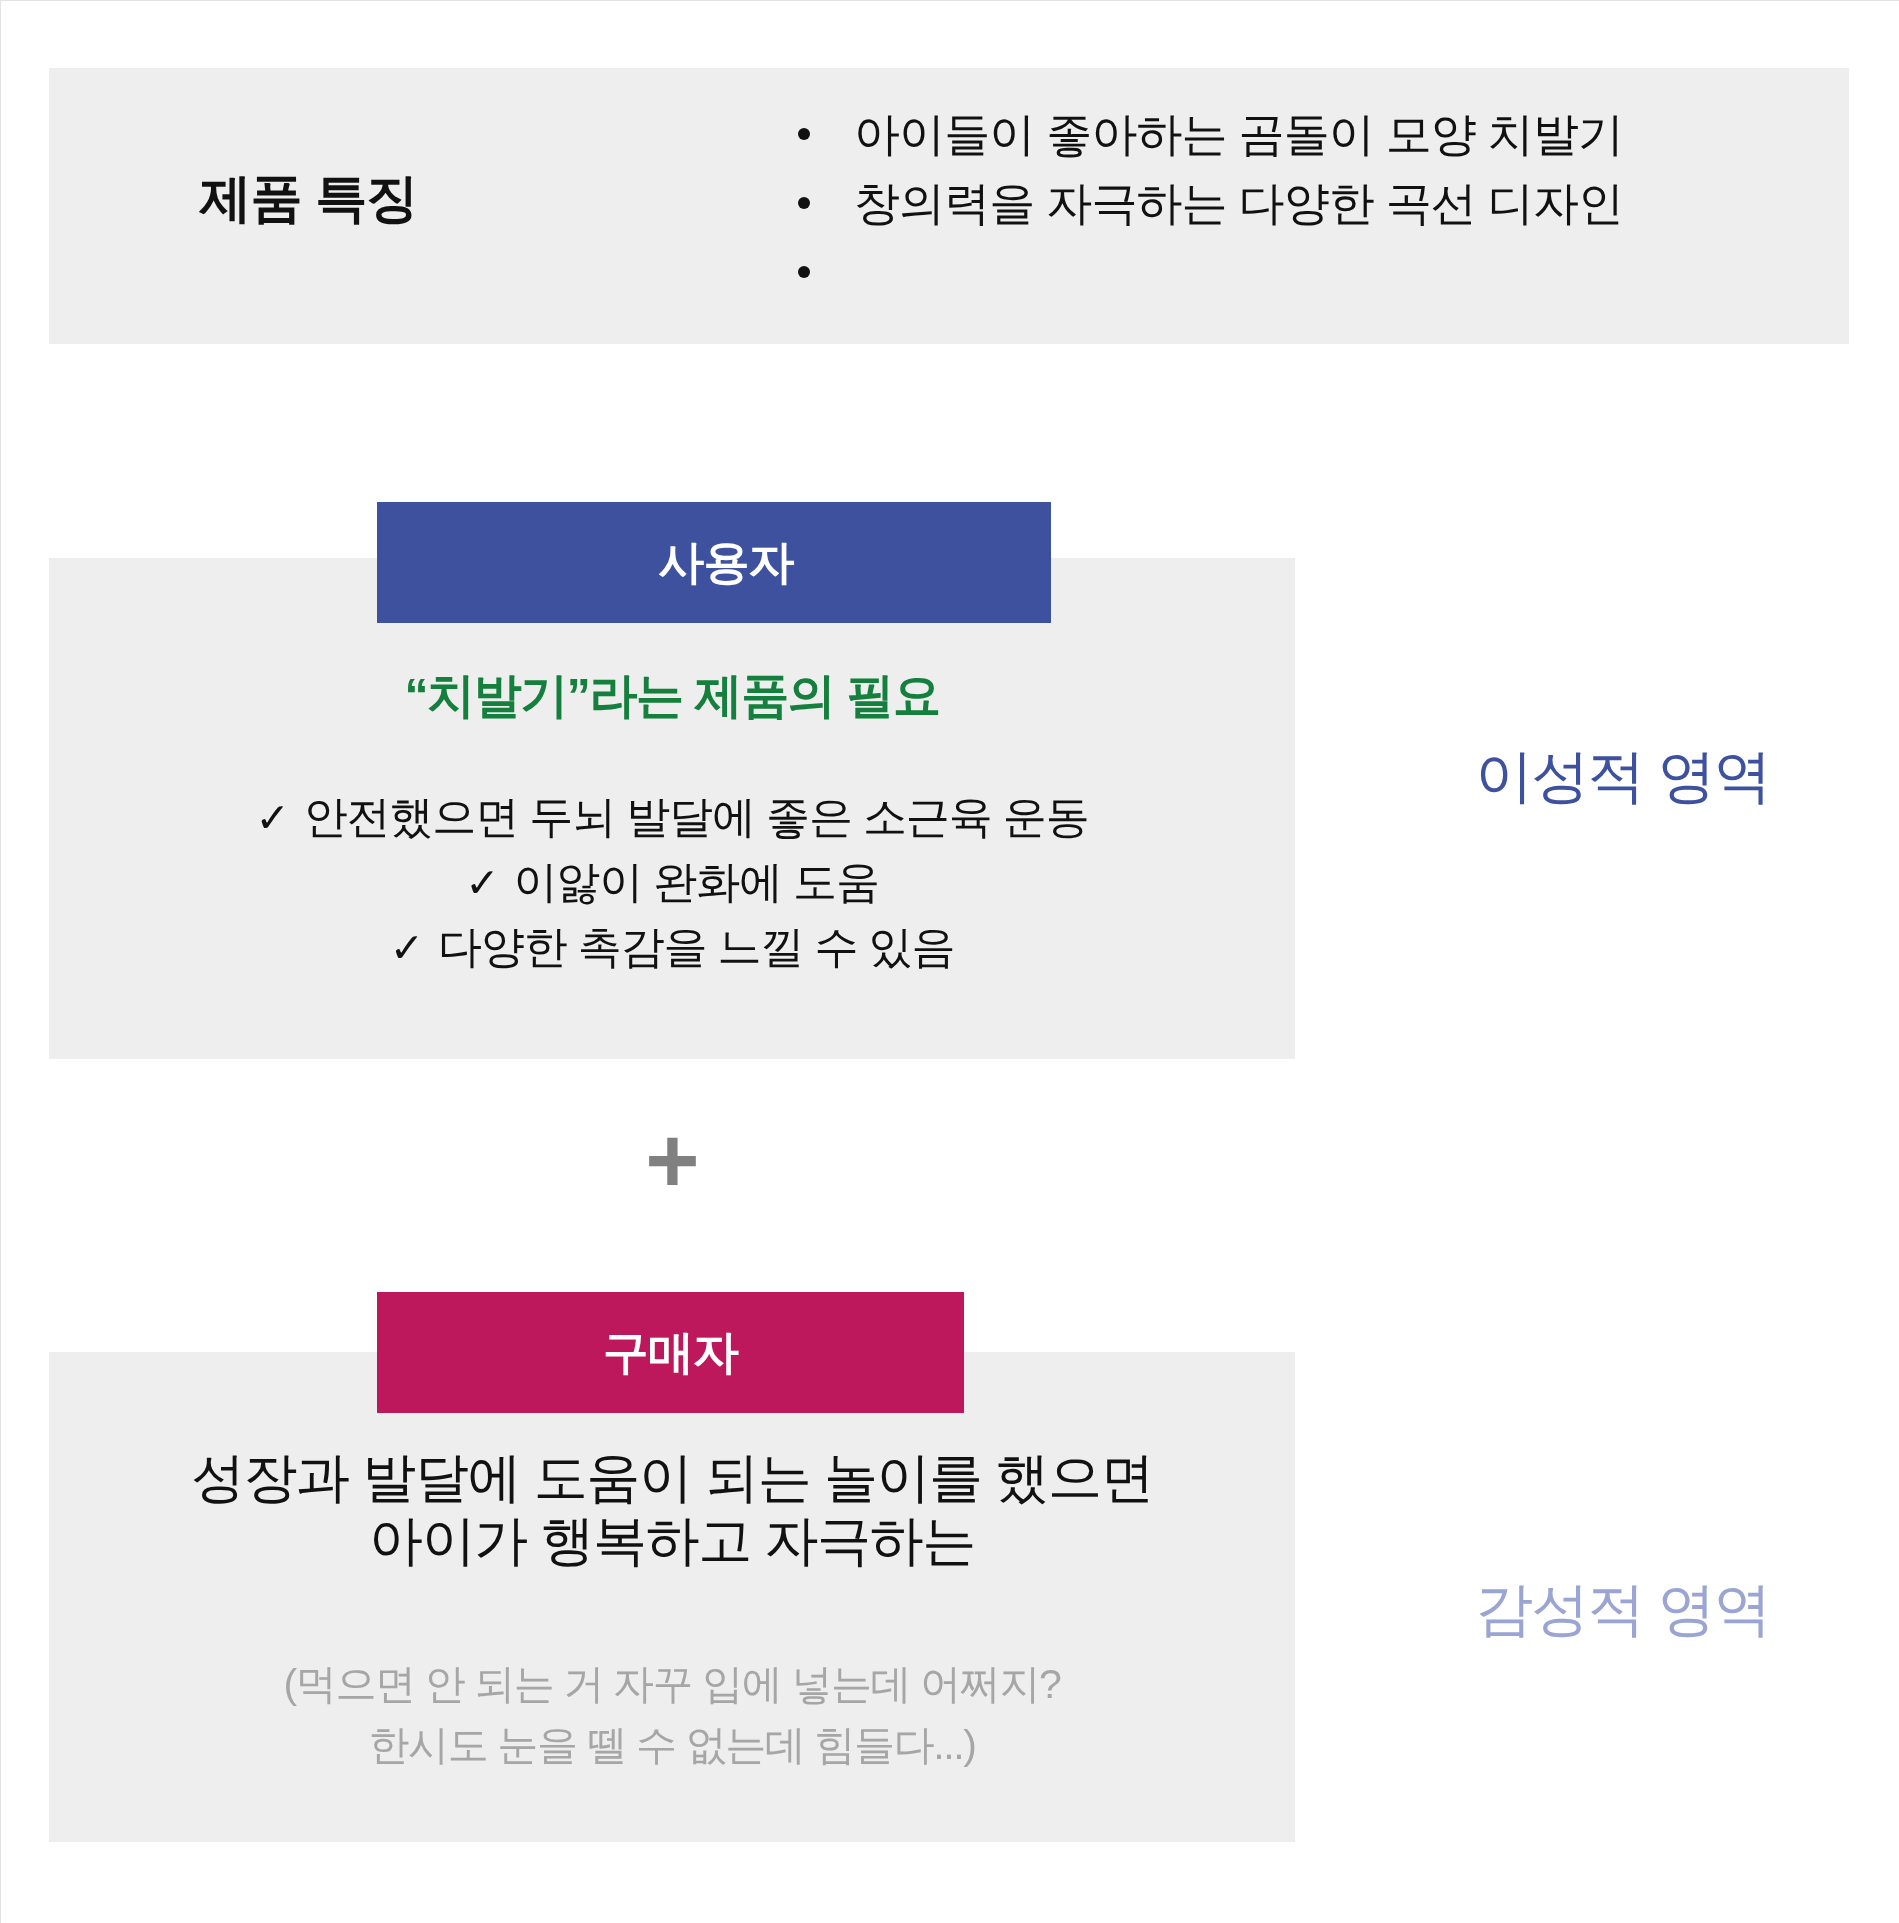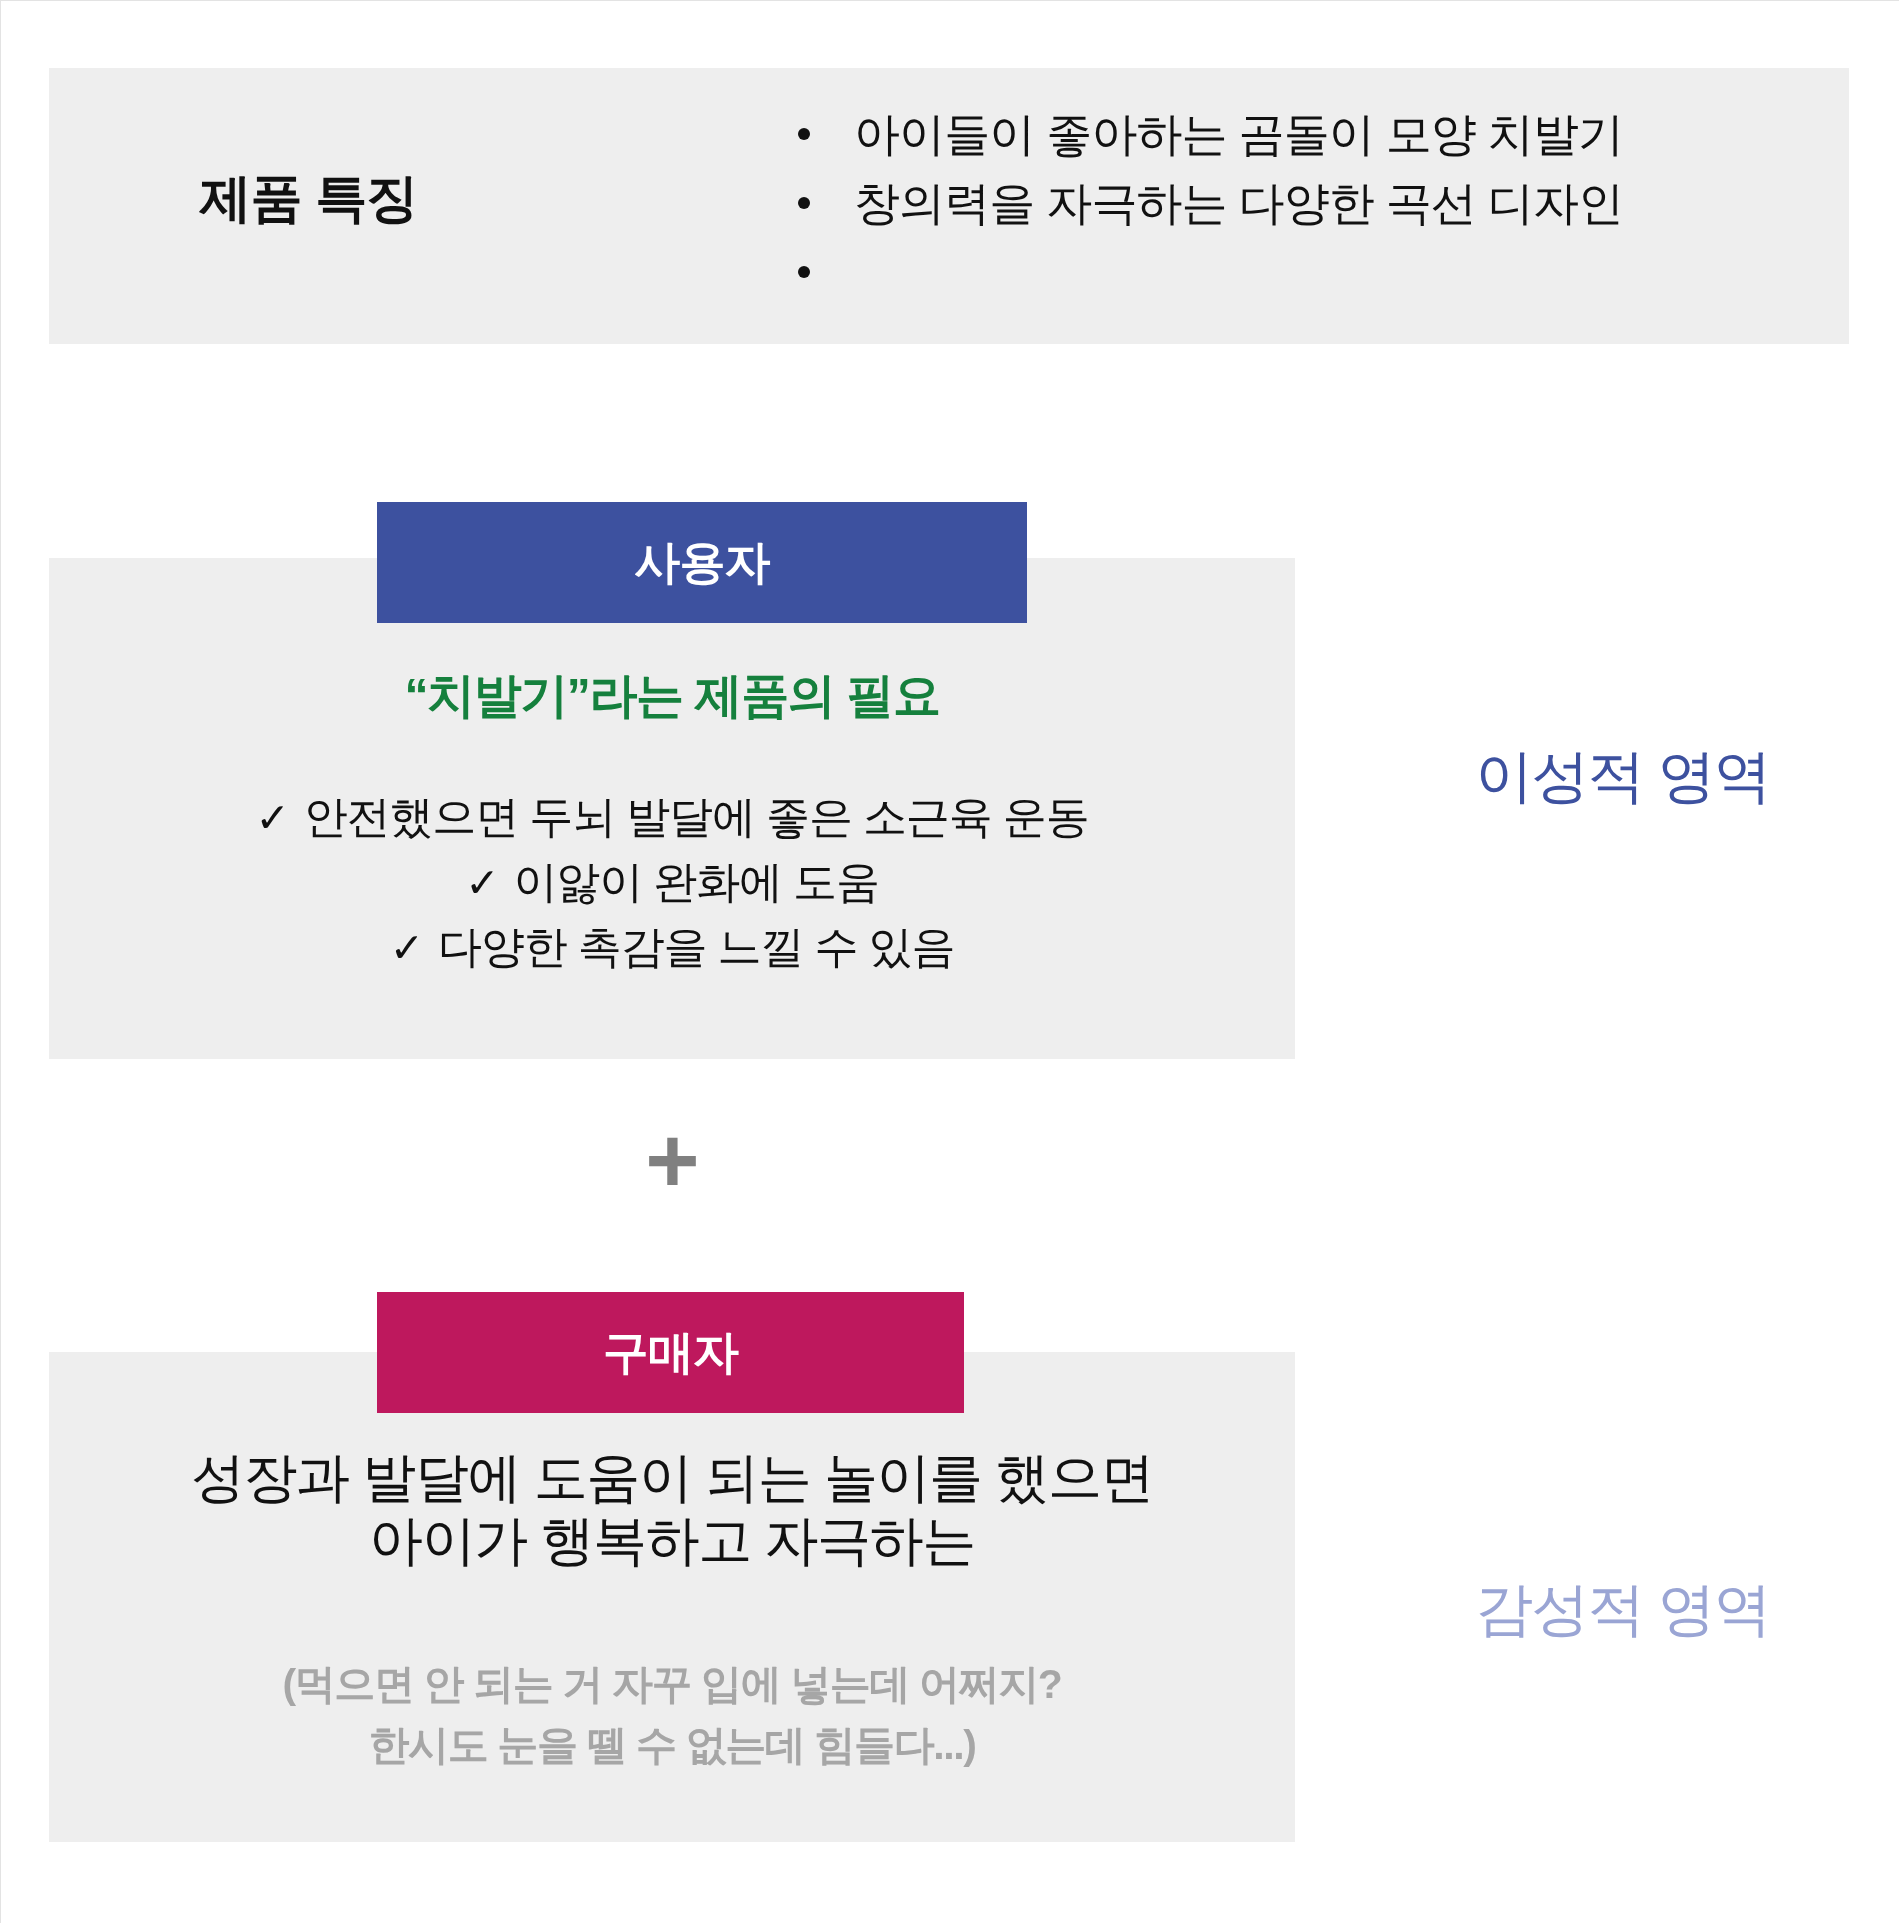--- a/index.html
+++ b/index.html
@@ -94,20 +94,21 @@
     height: 121px;
     background: #3d519f;
     color: #ffffff;
     font-size: 46px;
     font-weight: bold;
     letter-spacing: -0.9px;
     display: flex;
     align-items: center;
     justify-content: center;
     z-index: 3;
+    padding-left: 24px;
   }
   .user-heading {
     position: absolute;
     left: 48px;
     top: 663px;
     width: 1246px;
     text-align: center;
     font-size: 48px;
     font-weight: bold;
     letter-spacing: -1.4px;
@@ -193,21 +194,20 @@
     color: #111111;
     white-space: nowrap;
   }
   .buyer-notes {
     position: absolute;
     left: 48px;
     top: 1653px;
     width: 1246px;
     text-align: center;
     z-index: 4;
-    font-weight: bold;
   }
   .buyer-notes .note {
     font-size: 41px;
     line-height: 61px;
     letter-spacing: -1.4px;
     color: #a6a6a6;
     white-space: nowrap;
   }
 
   

